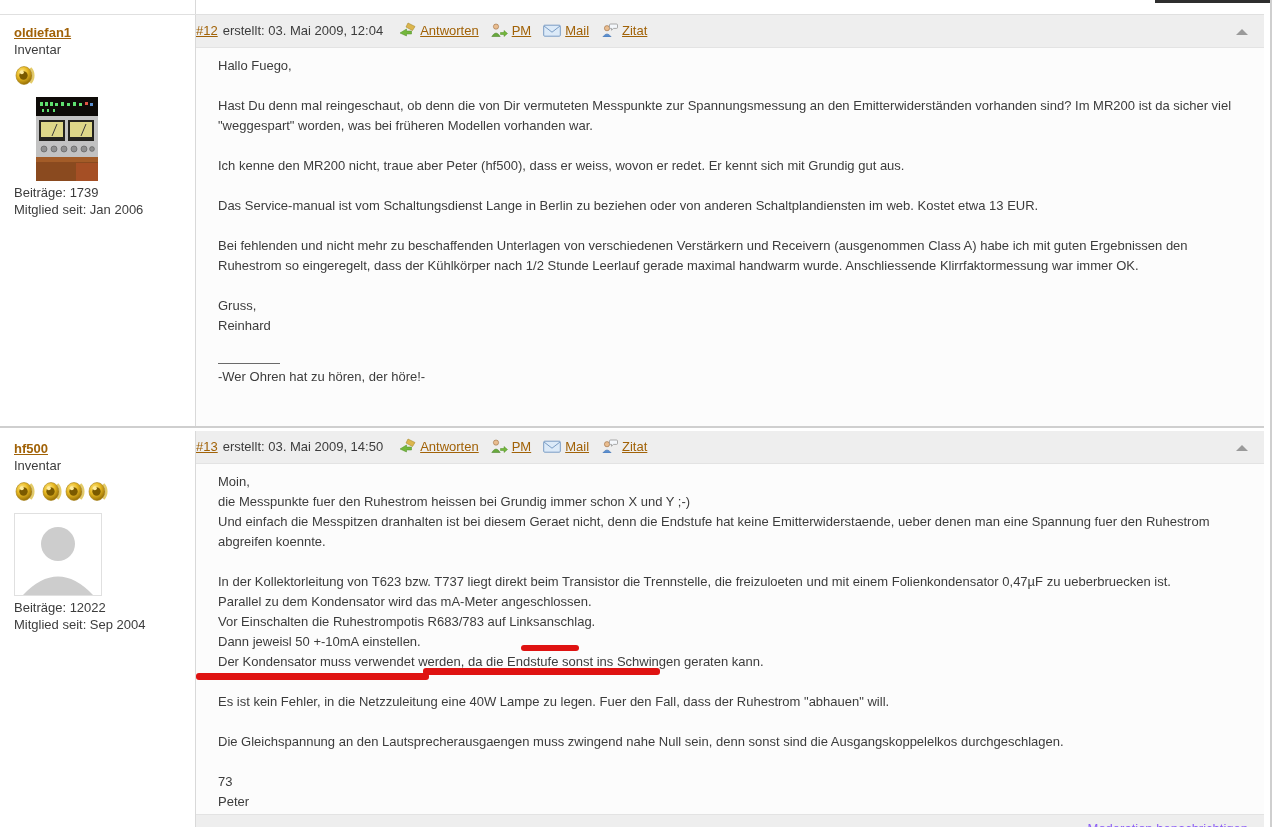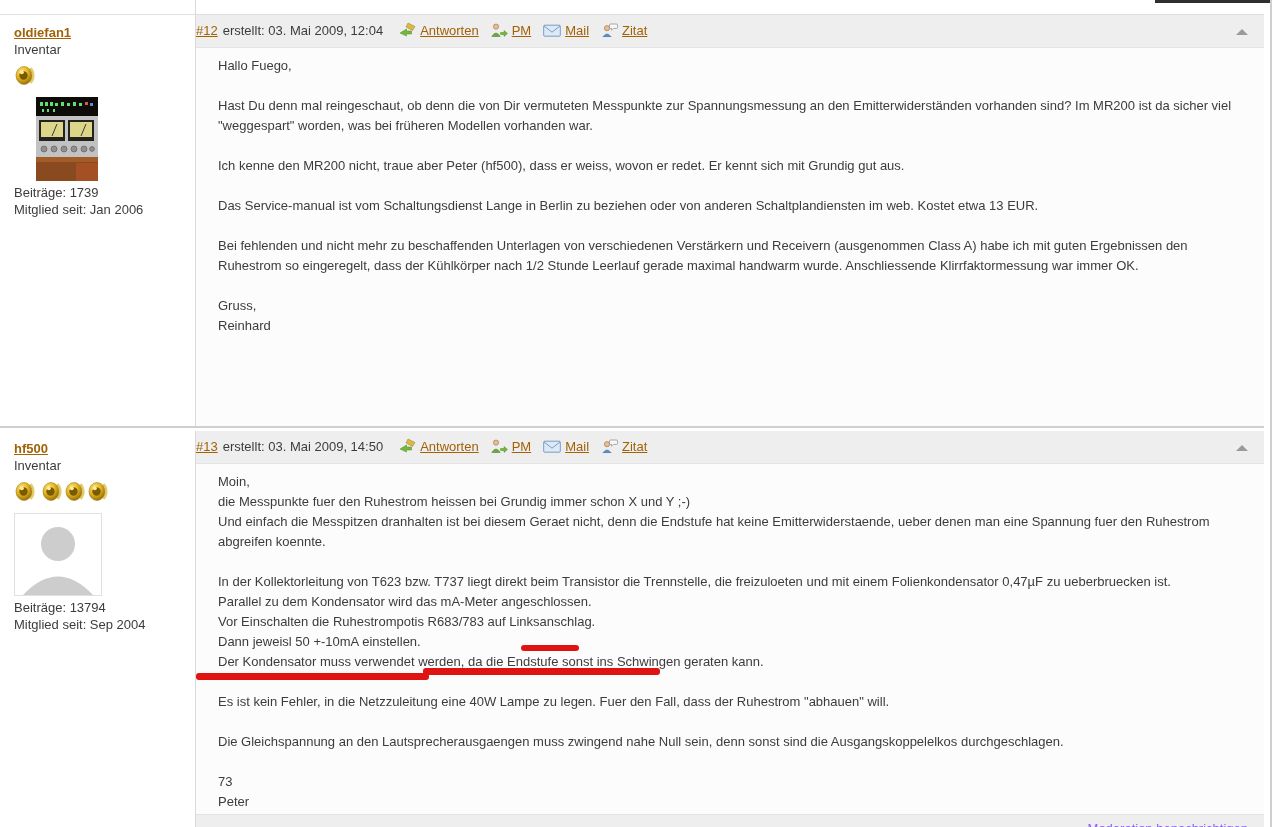--- a/index.html
+++ b/index.html
@@ -171,20 +171,24 @@
 Hast Du denn mal reingeschaut, ob denn die von Dir vermuteten Messpunkte zur Spannungsmessung an den Emitterwiderständen vorhanden sind? Im MR200 ist da sicher viel "weggespart" worden, was bei früheren Modellen vorhanden war.
 
 Ich kenne den MR200 nicht, traue aber Peter (hf500), dass er weiss, wovon er redet. Er kennt sich mit Grundig gut aus.
 
 Das Service-manual ist vom Schaltungsdienst Lange in Berlin zu beziehen oder von anderen Schaltplandiensten im web. Kostet etwa 13 EUR.
 
 Bei fehlenden und nicht mehr zu beschaffenden Unterlagen von verschiedenen Verstärkern und Receivern (ausgenommen Class A) habe ich mit guten Ergebnissen den Ruhestrom so eingeregelt, dass der Kühlkörper nach 1/2 Stunde Leerlauf gerade maximal handwarm wurde. Anschliessende Klirrfaktormessung war immer OK.
 
 Gruss,
 Reinhard</div>
+        <div class="signature">
+          <div class="sig-rule"></div>
+          <span>-Wer Ohren hat zu hören, der höre!-</span>
+        </div>
       </div>
       <footer class="modrow">
         <a>Moderation benachrichtigen</a>
       </footer>
     </div>
   </section>
 
   <section class="post post-13">
     <aside class="user-col">
       <a class="username">hf500</a>
@@ -199,21 +203,21 @@
             <use href="#spk"></use>
           </svg><svg width="22" height="21" viewBox="0 0 19 21">
             <use href="#spk"></use>
           </svg></div>
       <div class="avatar-ph">
         <svg width="86" height="81" viewBox="0 0 86 81">
           <circle cx="43" cy="30" r="17" fill="#cdcdcd"></circle>
           <path d="M8 81 Q43 44 78 81 Z" fill="#cdcdcd"></path>
         </svg>
       </div>
-      <div class="meta meta-first">Beiträge: 13794</div>
+      <div class="meta meta-first">Beiträge: 12022</div>
       <div class="meta">Mitglied seit: Sep 2004</div>
     </aside>
 
     <div class="right">
       <header class="post-header">
         <a class="post-num">#13</a><span class="created">erstellt: 03. Mai 2009, 14:50</span><a class="action"><span class="ico"><svg width="17" height="15" viewBox="0 0 17 15">
                 <use href="#ico-reply"></use>
               </svg></span><span>Antworten</span></a><a class="action"><span class="ico"><svg width="17" height="14" viewBox="0 0 17 14">
                 <use href="#ico-pm"></use>
               </svg></span><span>PM</span></a><a class="action"><span class="ico"><svg width="18" height="13" viewBox="0 0 18 13">

